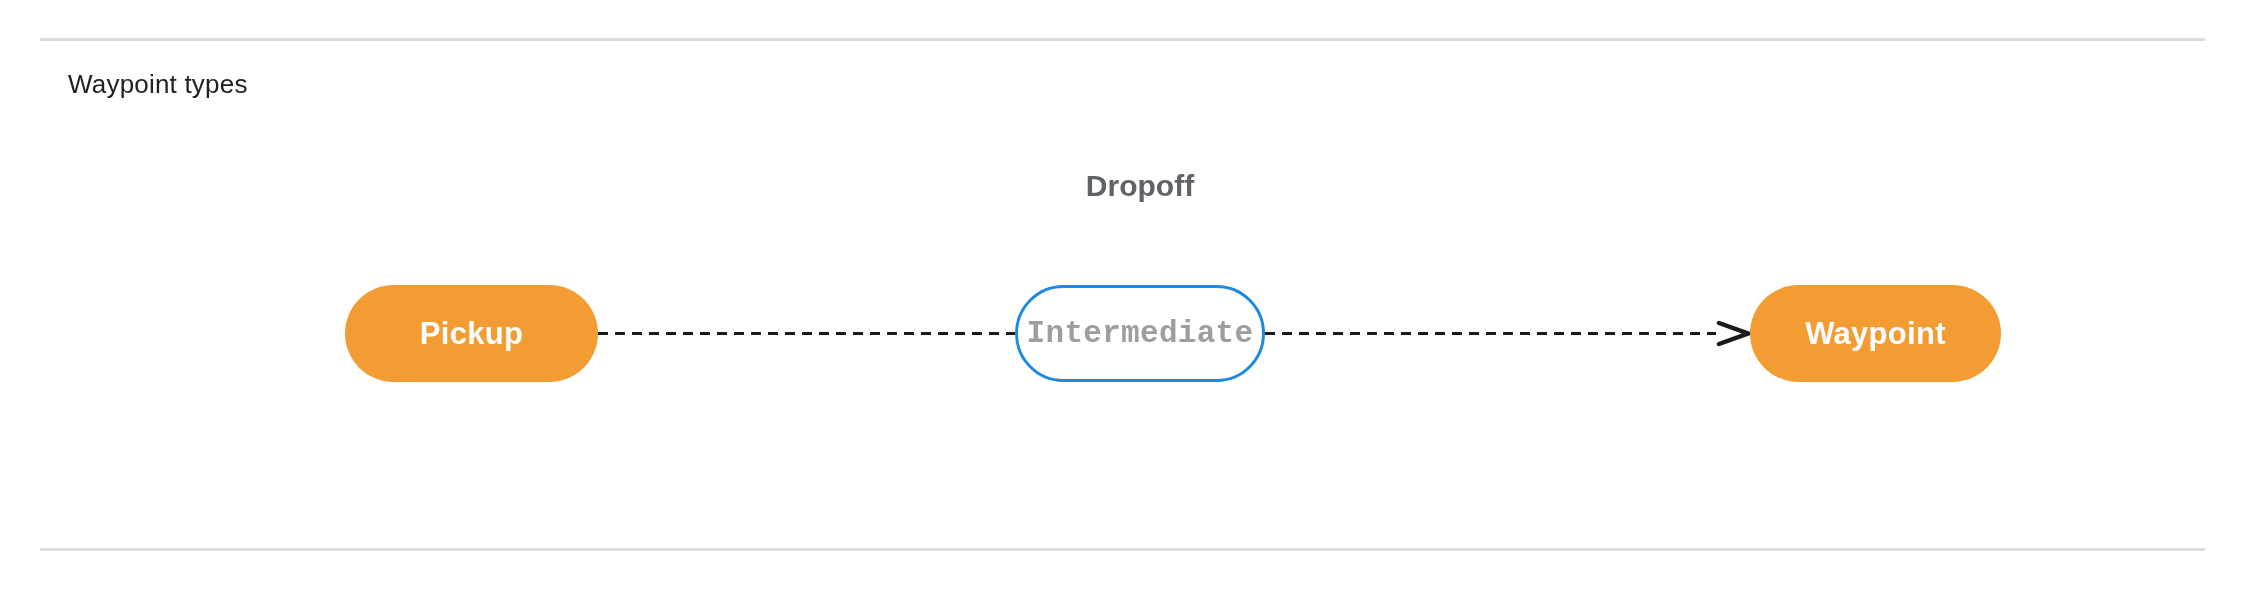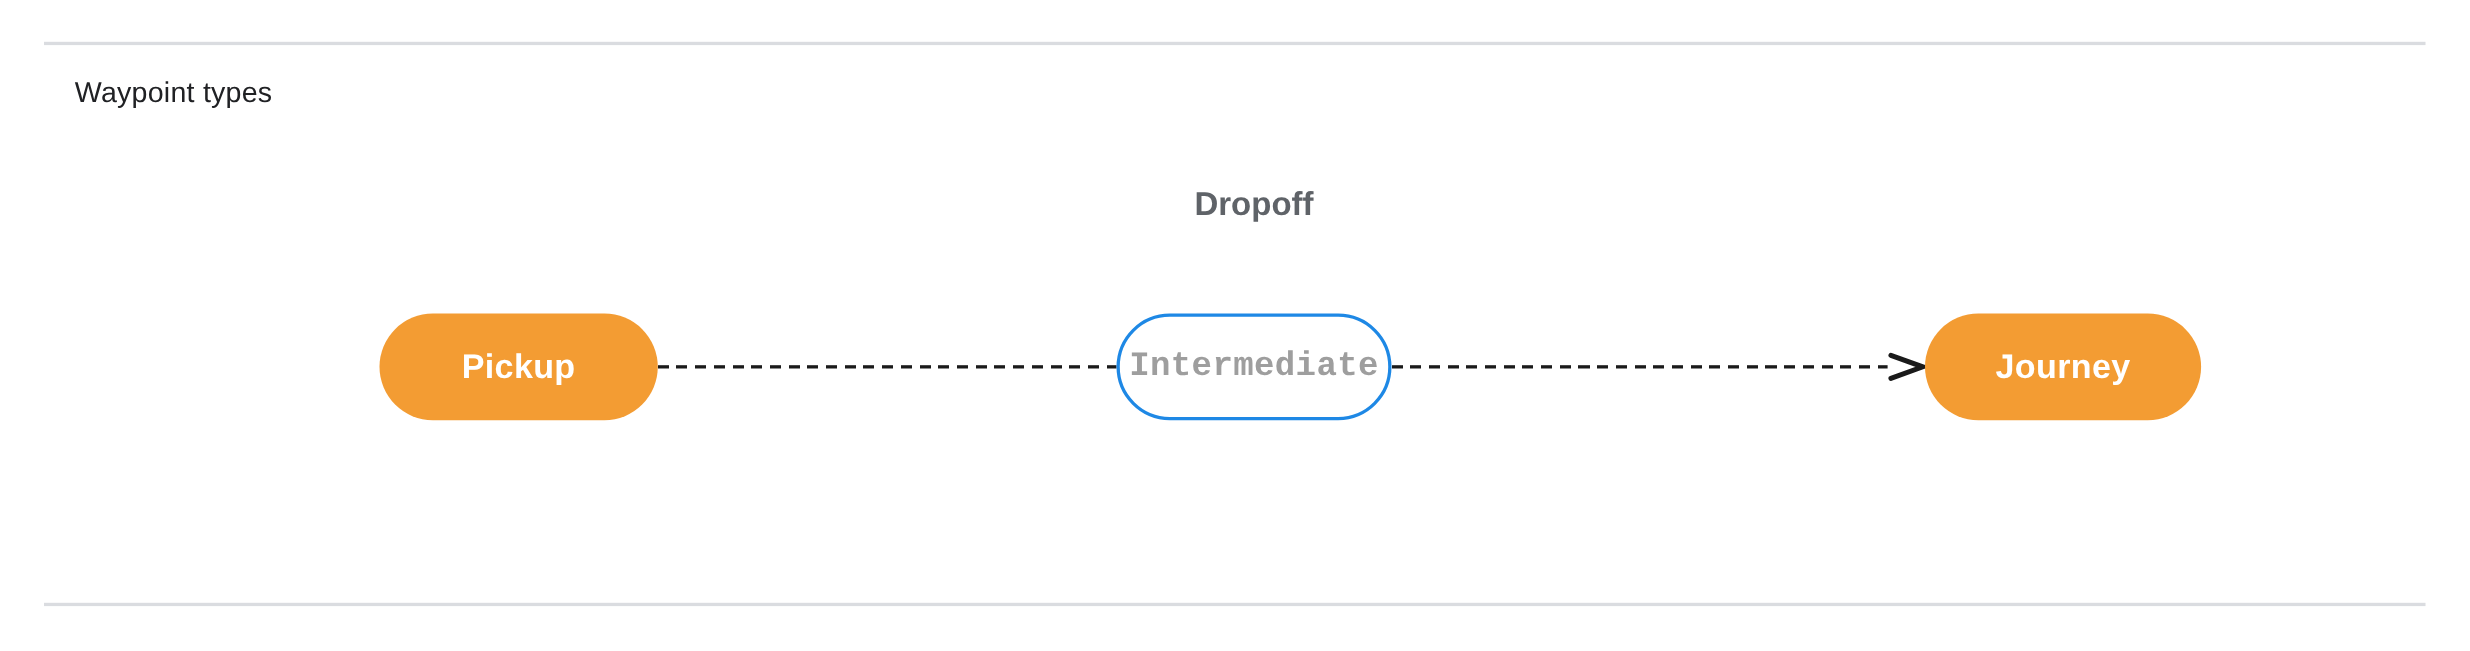--- a/index.html
+++ b/index.html
@@ -86,16 +86,16 @@
 
 <div class="node terminal node-pickup">
   <span>Pickup</span>
 </div>
 
 <div class="node intermediate node-intermediate">
   <span>Intermediate</span>
 </div>
 
 <div class="node terminal node-dropoff">
-  <span>Journey</span>
+  <span>Waypoint</span>
 </div>
 
 <div class="divider bottom"></div>
 
 </body></html>

